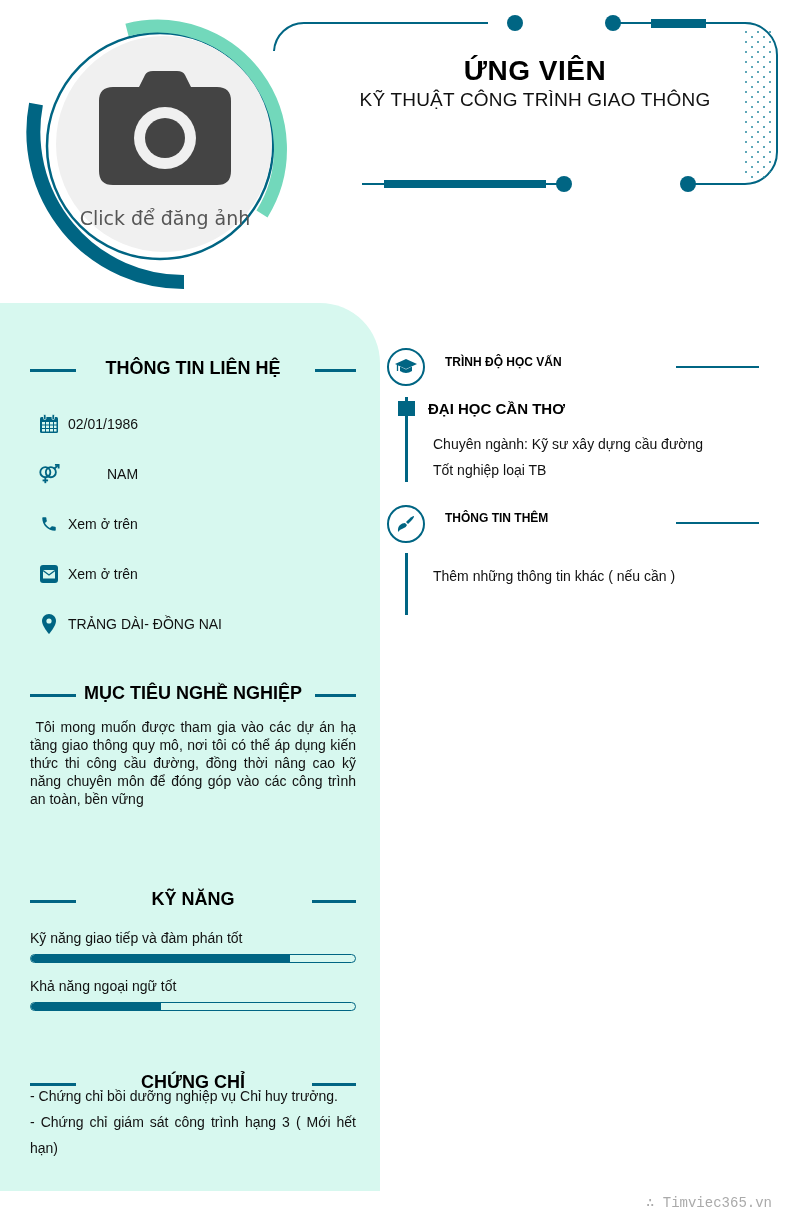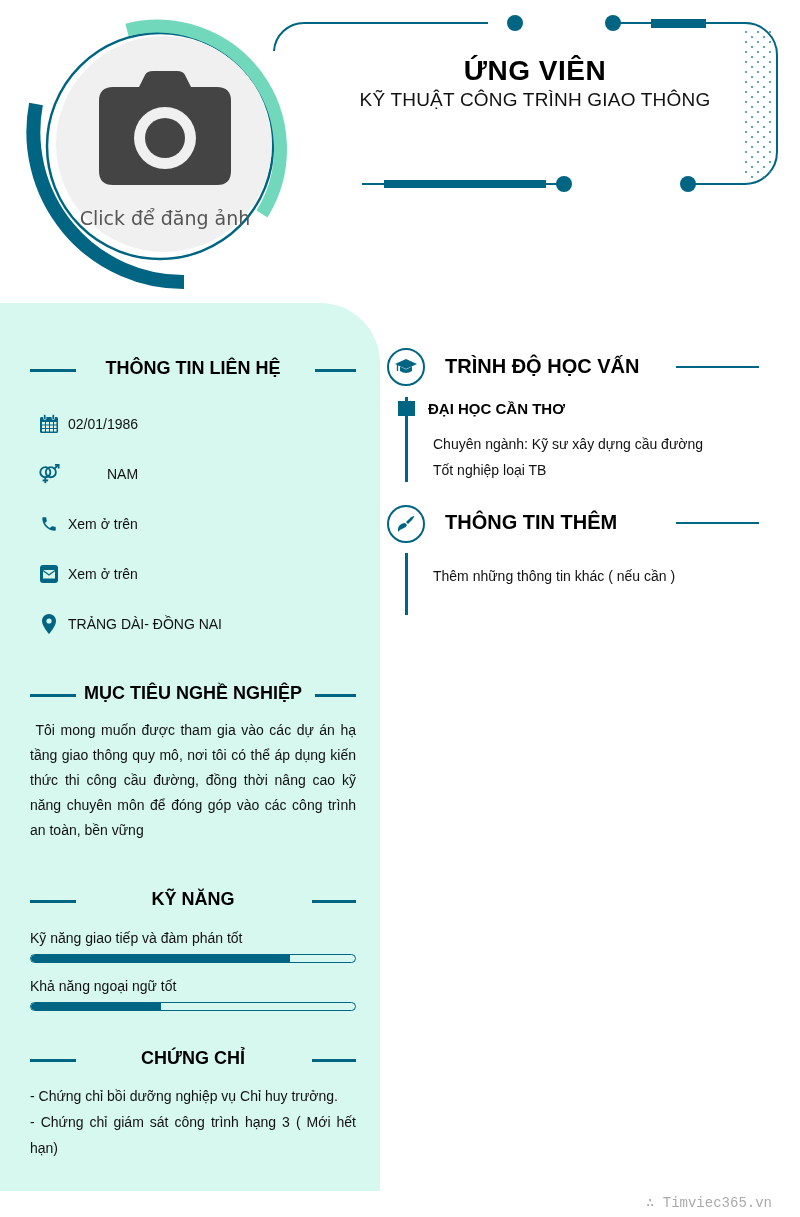--- a/index.html
+++ b/index.html
@@ -35,37 +35,37 @@
   .sec-head .lbl {
     position: absolute; left: 0; right: 0; text-align: center; top: 0;
     font-size: 18px; font-weight: bold; color: #000;
   }
   .contact-row { position: absolute; left: 38px; height: 22px; display: flex; align-items: center; }
   .contact-row .ic { width: 22px; height: 22px; display: flex; align-items: center; justify-content: center; margin-right: 8px; }
   .contact-row .tx { font-size: 14px; color: #111; }
 
   .objective {
     position: absolute; left: 30px; top: 718px; width: 326px;
-    font-size: 14px; line-height: 25px; text-align: justify; color: #111;
+    font-size: 14px; line-height: 18px; text-align: justify; color: #111;
   }
   .skill-label { position: absolute; left: 30px; font-size: 14px; color: #111; }
   .skill-bar {
     position: absolute; left: 30px; width: 326px; height: 9px;
     border: 1.5px solid #006583; border-radius: 5px; background: transparent; overflow: hidden;
   }
   .skill-fill { height: 100%; background: #006583; border-radius: 4px 0 0 4px; }
 
   .cert { position: absolute; left: 30px; width: 326px; font-size: 14px; line-height: 26px; text-align: justify; color: #111; }
 
   
   .r-icon {
     position: absolute; width: 38px; height: 38px; border: 2.5px solid #006583; border-radius: 50%;
     display: flex; align-items: center; justify-content: center;
   }
-  .r-title { position: absolute; left: 445px; font-size: 20px; font-weight: bold; color: #000; }
+  .r-title { position: absolute; left: 445px; font-size: 12px; font-weight: bold; color: #000; }
   .r-line { position: absolute; left: 676px; width: 83px; height: 2px; background: #006583; }
   .r-vline { position: absolute; left: 405px; width: 3px; background: #006583; }
   .r-sq { position: absolute; left: 398px; width: 17px; height: 15px; background: #006583; }
   .r-sub { position: absolute; left: 428px; font-size: 15px; font-weight: bold; color: #000; }
   .r-text { position: absolute; left: 433px; font-size: 14px; color: #111; }
 
   .watermark {
     position: absolute; right: 28px; top: 1194px;
     font-family: "Liberation Mono", "DejaVu Sans Mono", monospace; font-size: 14px; color: #aaa;
   }
@@ -230,21 +230,21 @@
 <div class="skill-label" style="top:930px;">Kỹ năng giao tiếp và đàm phán tốt</div>
 <div class="skill-bar" style="top:954px;">
   <div class="skill-fill" style="width:80%;"></div>
 </div>
 
 <div class="skill-label" style="top:978px;">Khả năng ngoại ngữ tốt</div>
 <div class="skill-bar" style="top:1002px;">
   <div class="skill-fill" style="width:40%;"></div>
 </div>
 
-<div class="sec-head" style="top:1048px;">
+<div class="sec-head" style="top:1072px;">
   <div class="line" style="left:0;width:46px;"></div>
   <div class="lbl">CHỨNG CHỈ</div>
   <div class="line" style="right:0;width:44px;"></div>
 </div>
 <div class="cert" style="top:1083px;">- Chứng chỉ bồi dưỡng nghiệp vụ Chỉ huy trưởng.</div>
 <div class="cert" style="top:1109px;">- Chứng chỉ giám sát công trình hạng 3 ( Mới hết hạn)</div>
 
 <div class="r-icon" style="left:387px;top:348px;">
   <svg width="22" height="18" viewBox="0 0 22 18">
       <polygon points="11,1 22,6 11,11 0,6" fill="#006583"></polygon>

